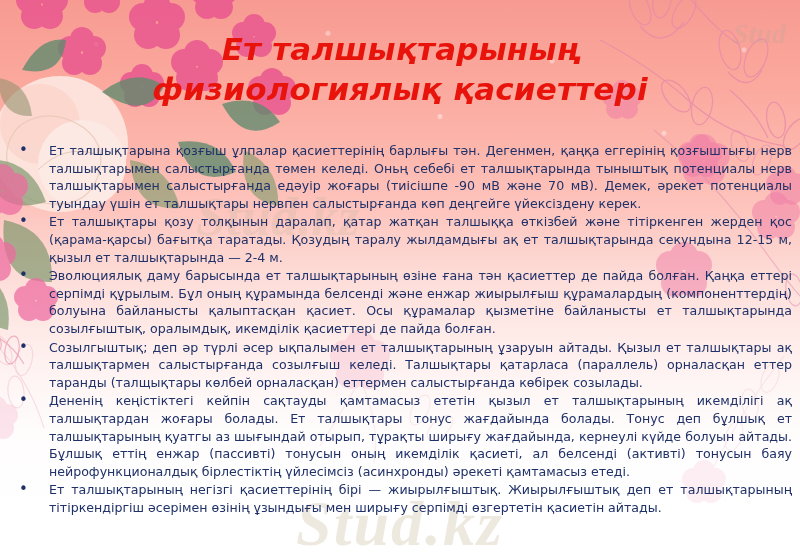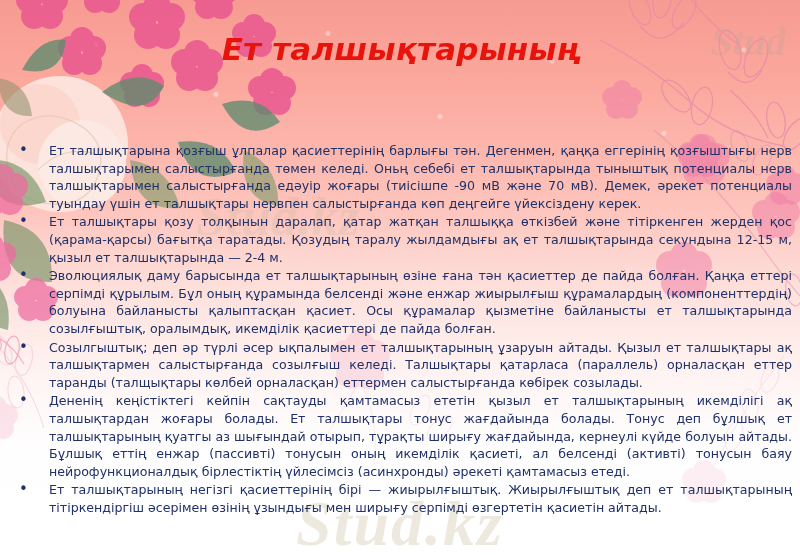--- a/index.html
+++ b/index.html
@@ -87,21 +87,21 @@
     letter-spacing: 2px;
     color: rgba(196,182,150,0.30);
     pointer-events: none;
     white-space: nowrap;
   }
   .watermark-top {
     position: absolute;
     right: 14px;
     top: 18px;
     font-family: "Liberation Serif", serif;
-    font-size: 40px;
+    font-size: 28px;
     font-weight: bold;
     font-style: italic;
     color: rgba(180,168,150,0.26);
     pointer-events: none;
     white-space: nowrap;
     text-align: center;
   }
   .watermark-mid {
     position: absolute;
     left: 196px;
@@ -443,20 +443,21 @@
       </g>
     </svg>
   </div>
 
   <div class="watermark-top">Stud</div>
   <div class="watermark-mid">Stud.kz</div>
   <div class="watermark">Stud.kz</div>
 
   <div class="title-block">
     <div class="title-line">Ет талшықтарының</div>
+    <div class="title-line">физиологиялық қасиеттері</div>
   </div>
 
   <div class="body-block">
     <div class="bullet-row">
       <span class="bullet-mark">•</span>
       <span class="bullet-text">Ет талшықтарына қозғыш ұлпалар қасиеттерінің барлығы тән. Дегенмен, қаңқа еггерінің қозғыштығы нерв талшықтарымен салыстырғанда төмен келеді. Оньң себебі ет талшықтарында тыныштық потенциалы нерв талшықтарымен салыстырғанда едәуір жоғары (тиісішпе -90 мВ және 70 мВ). Демек, әрекет потенциалы туындау үшін ет талшықтары нервпен салыстырғанда көп деңгейге үйексіздену керек.</span>
     </div>
     <div class="bullet-row">
       <span class="bullet-mark">•</span>
       <span class="bullet-text">Ет талшықтары қозу толқынын даралап, қатар жатқан талшыққа өткізбей және тітіркенген жерден қос (қарама-қарсы) бағытқа таратады. Қозудың таралу жылдамдығы ақ ет талшықтарында секундына 12-15 м, қызыл ет талшықтарында — 2-4 м.</span>

